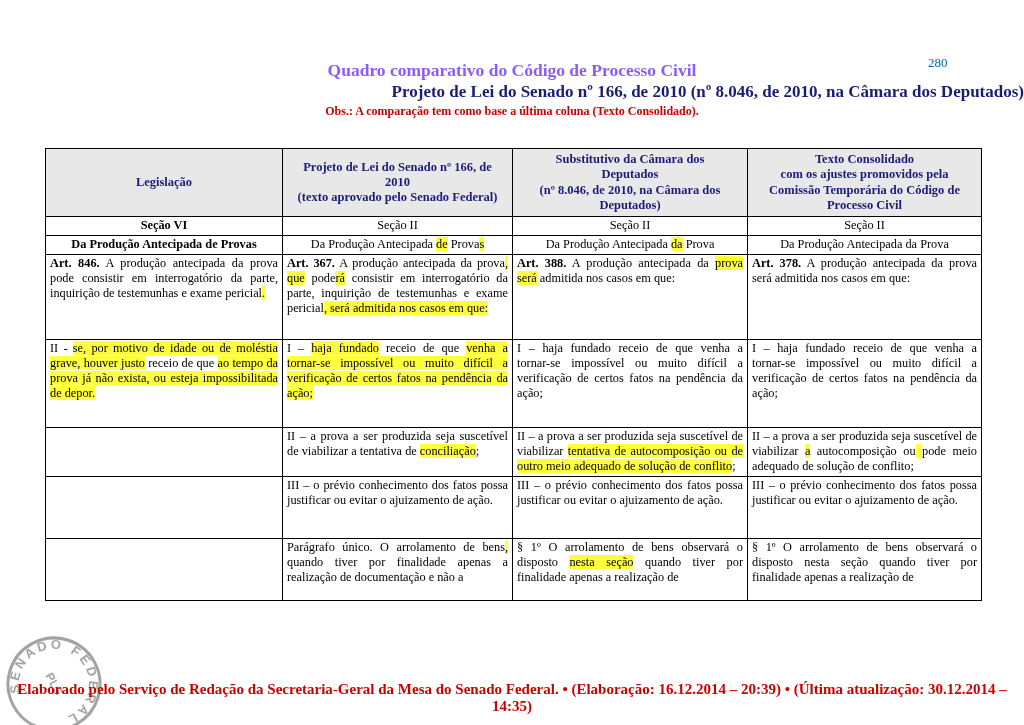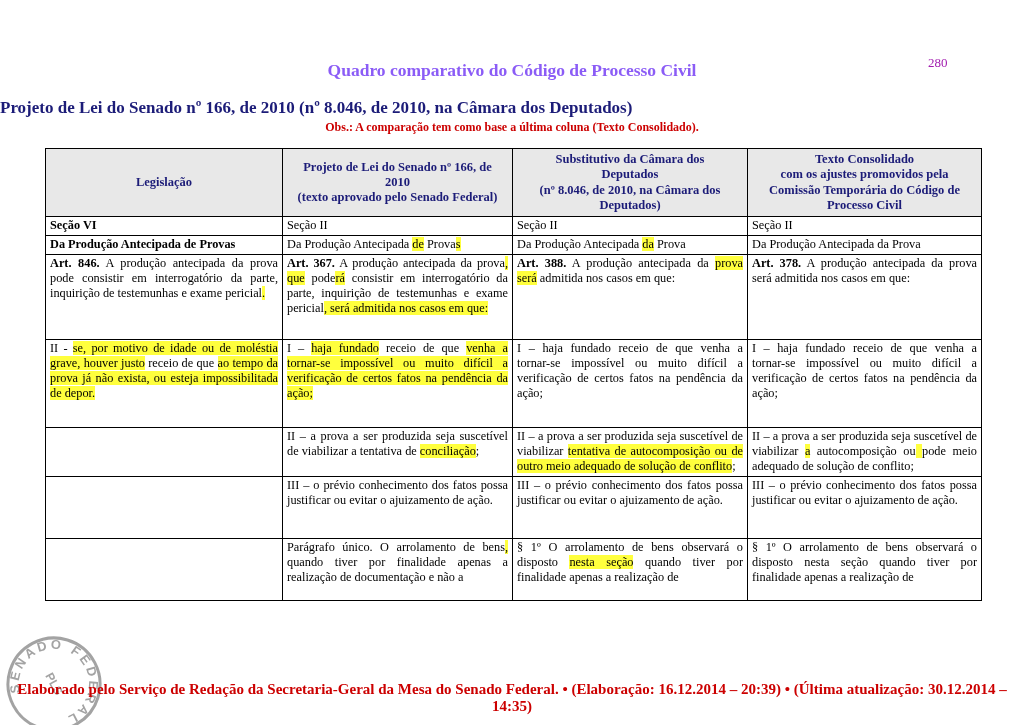--- a/index.html
+++ b/index.html
@@ -1,26 +1,26 @@
 <!DOCTYPE html>
 <html><head>
 <meta charset="utf-8">
 <style>
   *{box-sizing:border-box;margin:0;padding:0}
   html,body{width:1024px;height:725px;background:#fff;overflow:hidden}
   body{position:relative;font-family:"Liberation Serif","DejaVu Serif",serif;color:#000}
-  .page-number{position:absolute;top:55px;left:928px;font-size:13px;color:#a21caf}
+  .page-number{position:absolute;top:55px;left:928px;font-size:13px;color:#0369a1}
   .title{margin-top:60px;text-align:center;font-size:17.5px;font-weight:bold;color:#8b5cf6}
-  .subtitle{text-align:left;font-size:17px;font-weight:bold;color:#1c1c78;margin-top:17px}
+  .subtitle{text-align:right;font-size:17px;font-weight:bold;color:#1c1c78;margin-top:1px}
   .note{text-align:center;font-size:12px;font-weight:bold;color:#cc0000;margin-top:2px}
   table{position:absolute;left:45px;top:148px;width:936px;border-collapse:collapse;table-layout:fixed}
   th,td{border:1px solid #000;vertical-align:top;line-height:1.22}
   th{background:#e8e8e8;color:#1c1c78;font-weight:bold;font-size:12.5px;text-align:center;vertical-align:middle;white-space:pre-line;padding:3px 6px}
   td{font-size:12.3px;text-align:justify;padding:1px 4px 2px}
-  td.center{text-align:left}
+  td.center{text-align:center}
   td.left{text-align:left}
   thead tr{height:64px}
   tbody tr:nth-child(1){height:17px}
   tbody tr:nth-child(2){height:18px}
   tbody tr:nth-child(3){height:85px}
   tbody tr:nth-child(4){height:88px}
   tbody tr:nth-child(5){height:18px}
   tbody tr:nth-child(6){height:62px}
   tbody tr:nth-child(7){height:62px}
   tbody tr:nth-child(8){height:46px}

